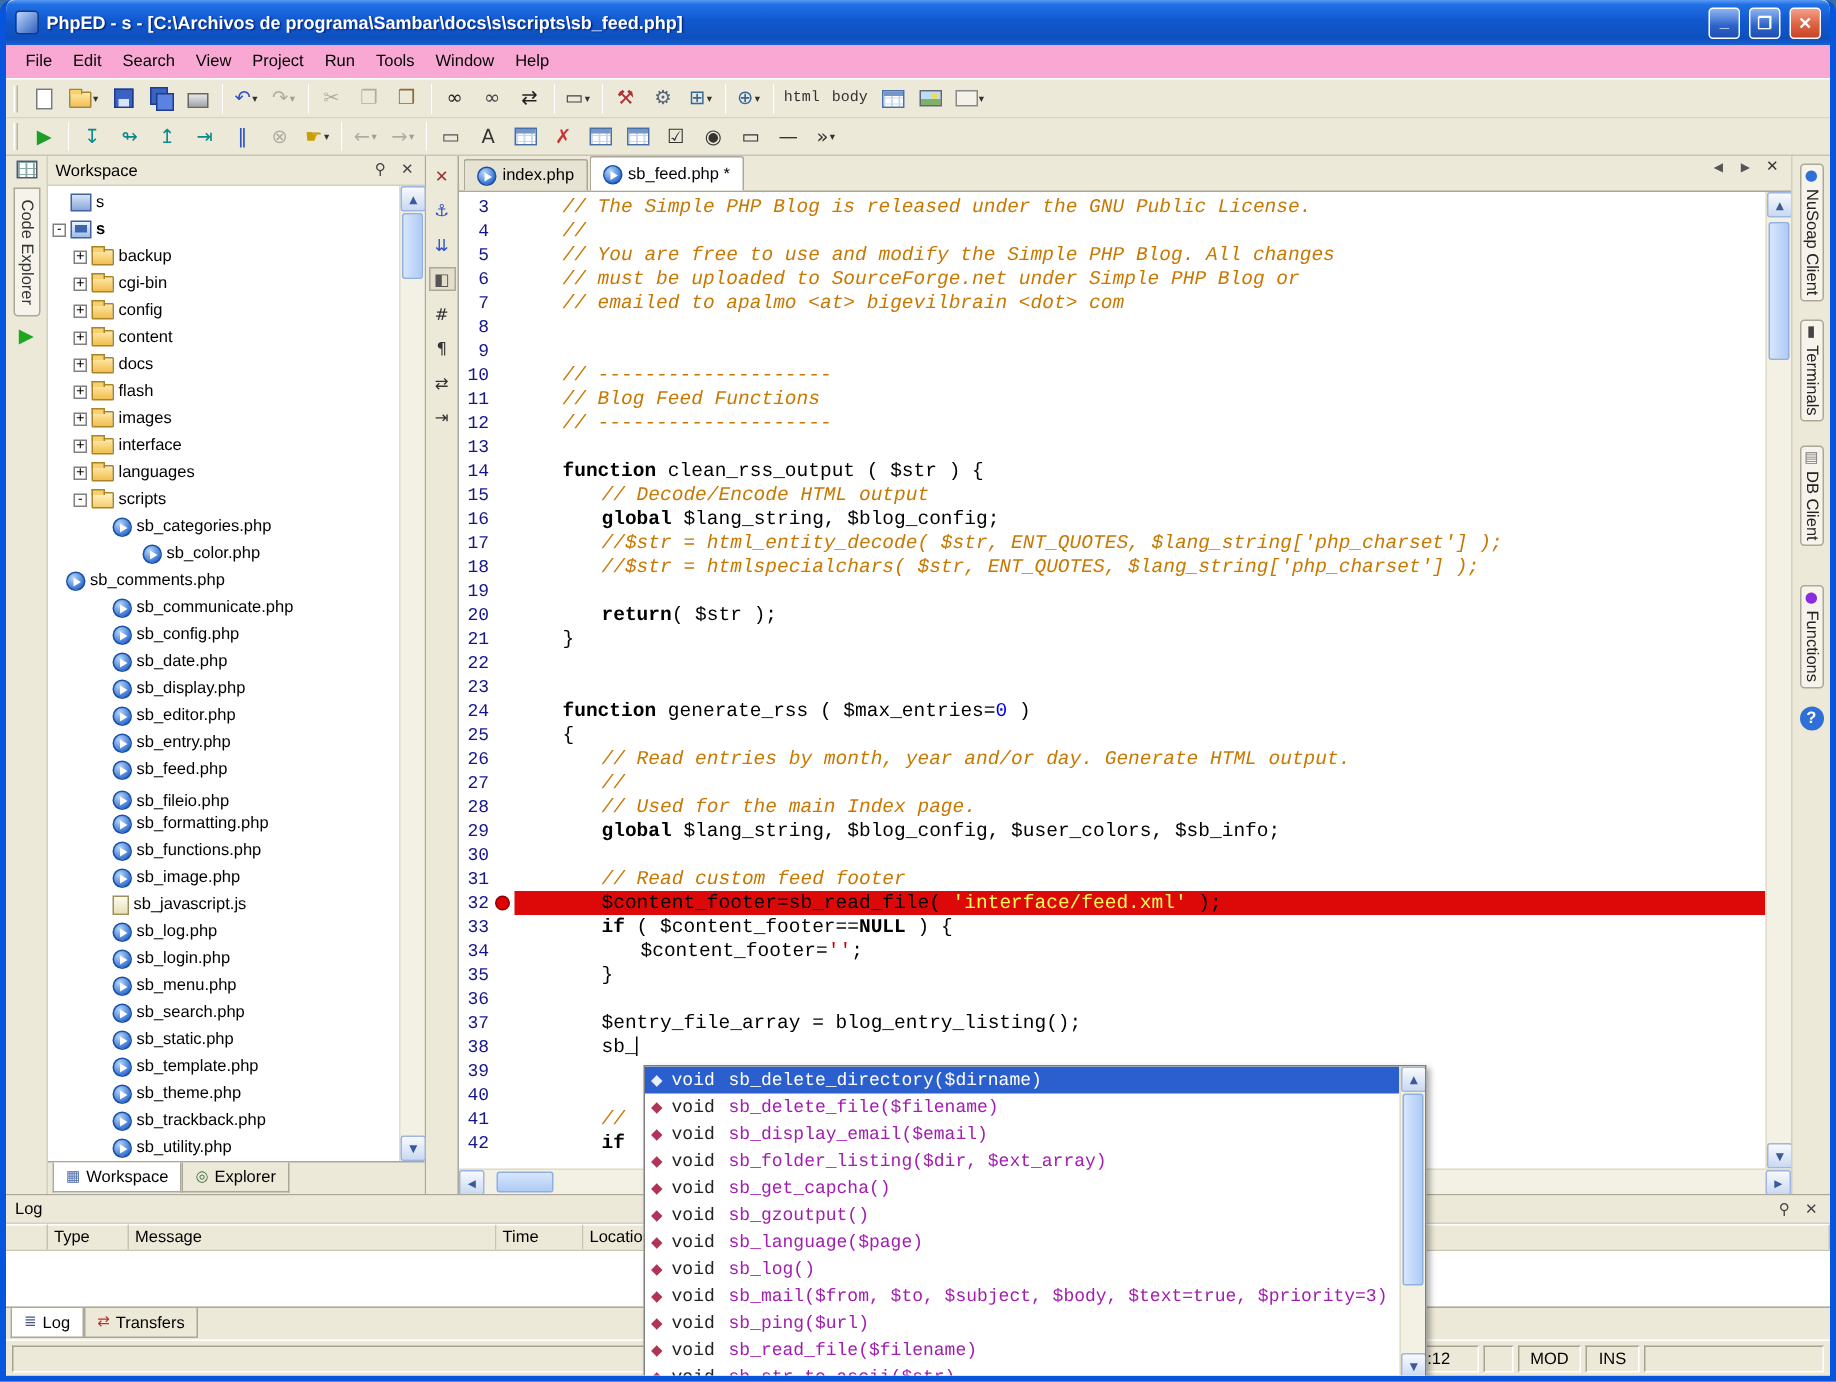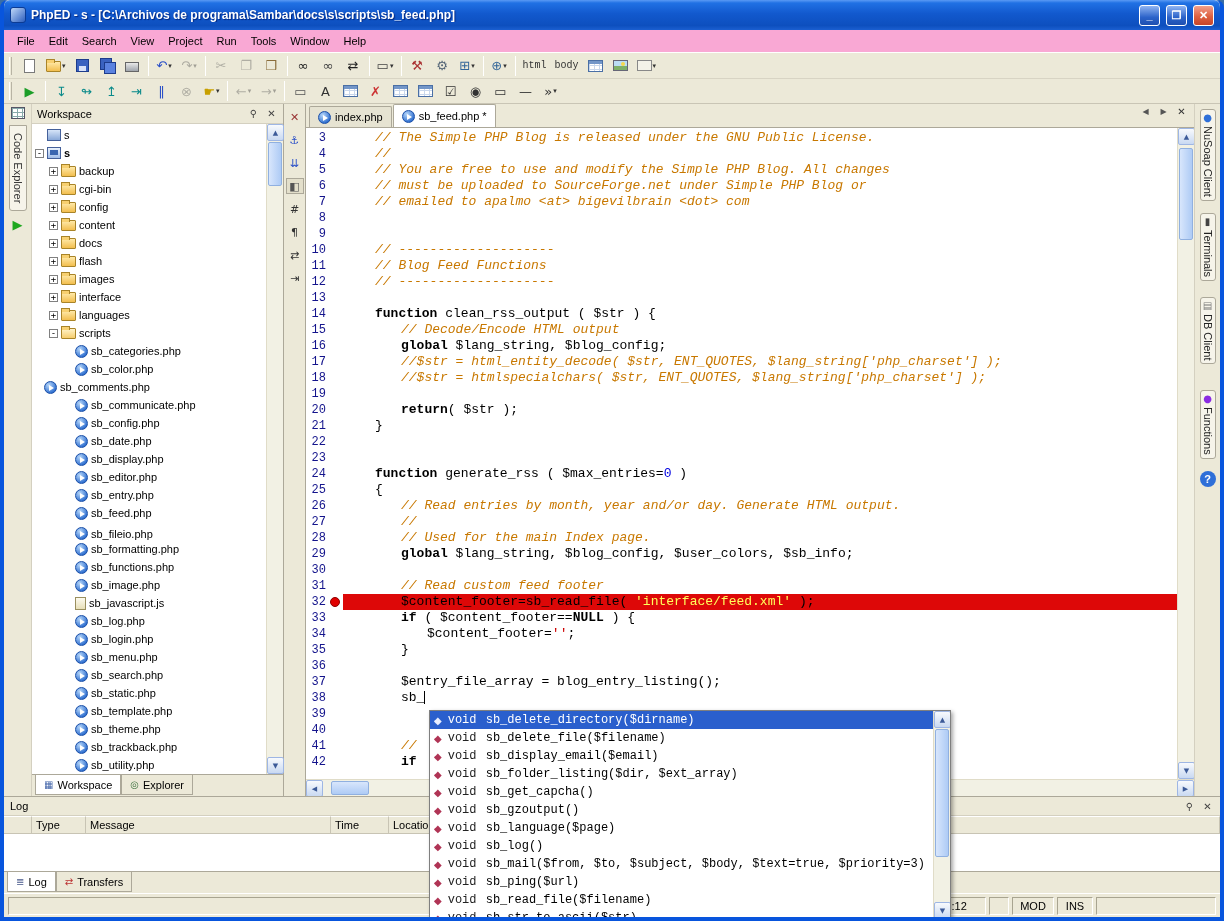--- a/index.html
+++ b/index.html
@@ -137,21 +137,21 @@
  border-top:1px solid #A8A490;border-left:1px solid #A8A490;border-bottom:1px solid #FFF;border-right:1px solid #FFF;}
 .scell.grow{flex:1;justify-content:flex-start;}
 
 .autocomplete{position:absolute;left:425px;top:710px;width:522px;height:210px;background:#fff;border:1px solid #7F7F7F;box-shadow:2px 2px 4px rgba(0,0,0,.35);display:flex;z-index:50;overflow:hidden;}
 .ac-list{flex:1;overflow:hidden;font-family:"Liberation Mono",monospace;font-size:12px;}
 .acrow{height:18px;display:flex;align-items:center;gap:6px;padding:0 4px;white-space:nowrap;overflow:hidden;}
 .acrow.sel{background:#2A5FCD;}
 .acdiamond{color:#B03455;font-size:10px;font-family:"DejaVu Sans",sans-serif;flex:none;}
 .acrow.sel .acdiamond{color:#E8EEFF;}
 .acret{color:#222;width:32px;flex:none;}
-.acsig{color:#000000;}
+.acsig{color:#a21caf;}
 .acrow.sel .acret,.acrow.sel .acsig{color:#fff;}
 </style>
 </head>
 <body>
 
 <div class="app">
 
   <div class="titlebar">
     <span class="app-icon"></span>
     <span class="title">PhpED - s - [C:\Archivos de programa\Sambar\docs\s\scripts\sb_feed.php]</span>
@@ -410,21 +410,21 @@
             <div class="trow" style="padding-left: 17px;">
               <span class="exp">-</span>
               <span class="tic tic-folder-open"></span>
               <span class="tlabel">scripts</span>
             </div>
             <div class="trow" style="padding-left: 31px;">
               <span class="exp hid"></span>
               <span class="tic tic-php"></span>
               <span class="tlabel">sb_categories.php</span>
             </div>
-            <div class="trow" style="padding-left: 31px;">
+            <div class="trow" style="padding-left: 31px; margin-left: 20px;">
               <span class="exp hid"></span>
               <span class="tic tic-php"></span>
               <span class="tlabel">sb_color.php</span>
             </div>
             <div class="trow" style="">
               <span class="exp hid"></span>
               <span class="tic tic-php"></span>
               <span class="tlabel">sb_comments.php</span>
             </div>
             <div class="trow" style="padding-left: 31px;">

